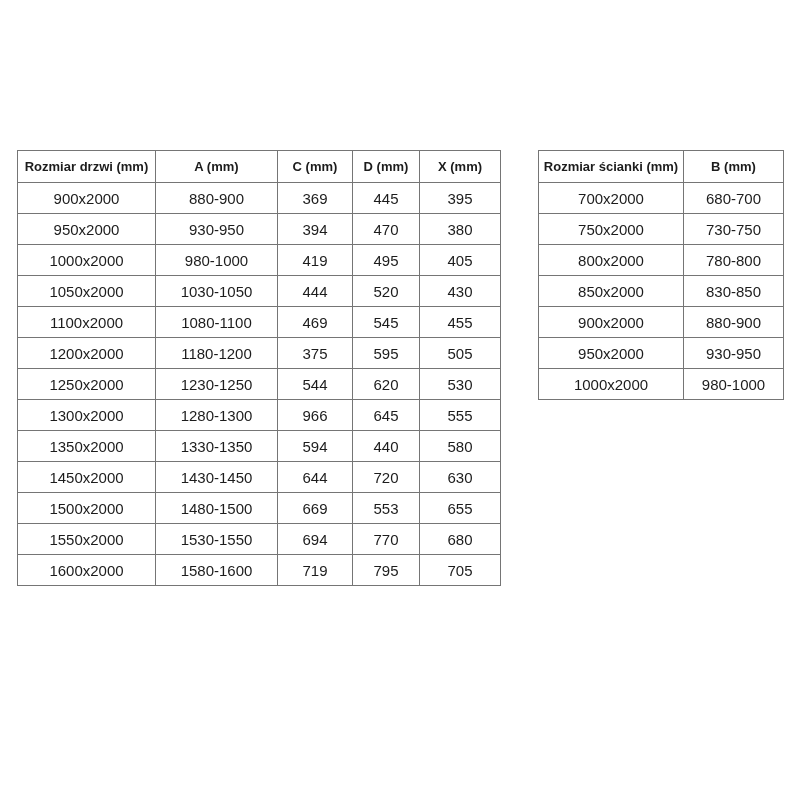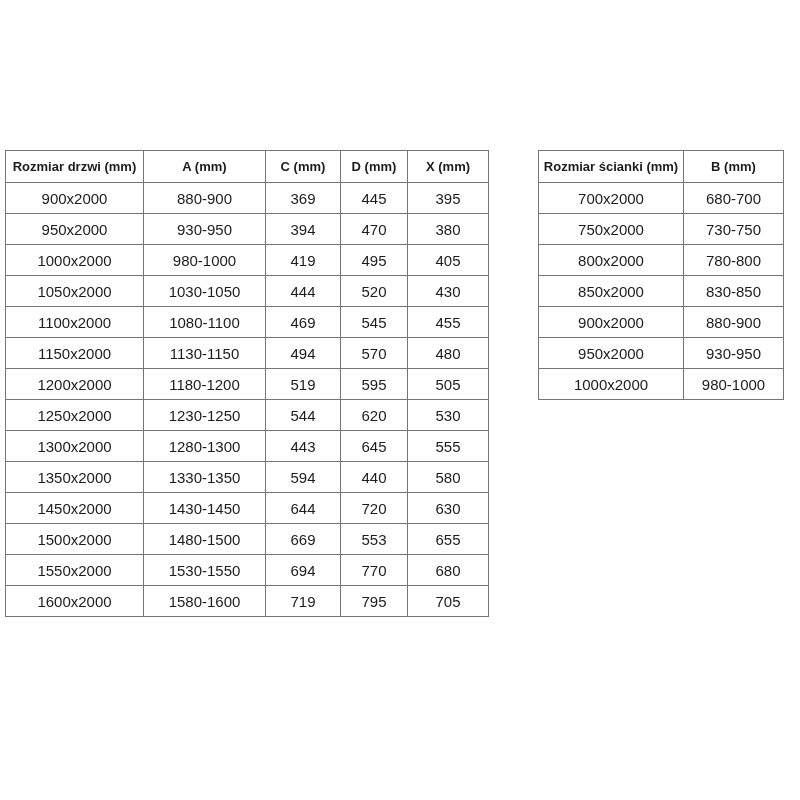--- a/index.html
+++ b/index.html
@@ -33,21 +33,21 @@
   table.spec th {
     font-size: 13px;
     font-weight: bold;
     height: 31px;
   }
   table.spec td {
     font-size: 15px;
     font-weight: normal;
     height: 30px;
   }
-  #door-table { left: 5px;   top: 150px; width: 483px; padding-left: 40px; }
+  #door-table { left: 17px;   top: 150px; width: 483px; padding-left: 40px; }
   #wall-table { left: 538px; top: 150px; width: 245px; }
 </style>
 </head>
 <body>
 
 <div class="stage">
 
   <table class="spec" id="door-table">
     <colgroup>
         <col style="width: 138px;">
@@ -95,44 +95,37 @@
           <td>430</td>
         </tr>
         <tr>
           <td>1100x2000</td>
           <td>1080-1100</td>
           <td>469</td>
           <td>545</td>
           <td>455</td>
         </tr>
         <tr>
-          <td>1150x2000</td>
-          <td>1130-1150</td>
-          <td>494</td>
-          <td>570</td>
-          <td>480</td>
-        </tr>
-        <tr>
           <td>1200x2000</td>
           <td>1180-1200</td>
-          <td>519</td>
+          <td>375</td>
           <td>595</td>
           <td>505</td>
         </tr>
         <tr>
           <td>1250x2000</td>
           <td>1230-1250</td>
           <td>544</td>
           <td>620</td>
           <td>530</td>
         </tr>
         <tr>
           <td>1300x2000</td>
           <td>1280-1300</td>
-          <td>443</td>
+          <td>966</td>
           <td>645</td>
           <td>555</td>
         </tr>
         <tr>
           <td>1350x2000</td>
           <td>1330-1350</td>
           <td>594</td>
           <td>440</td>
           <td>580</td>
         </tr>

